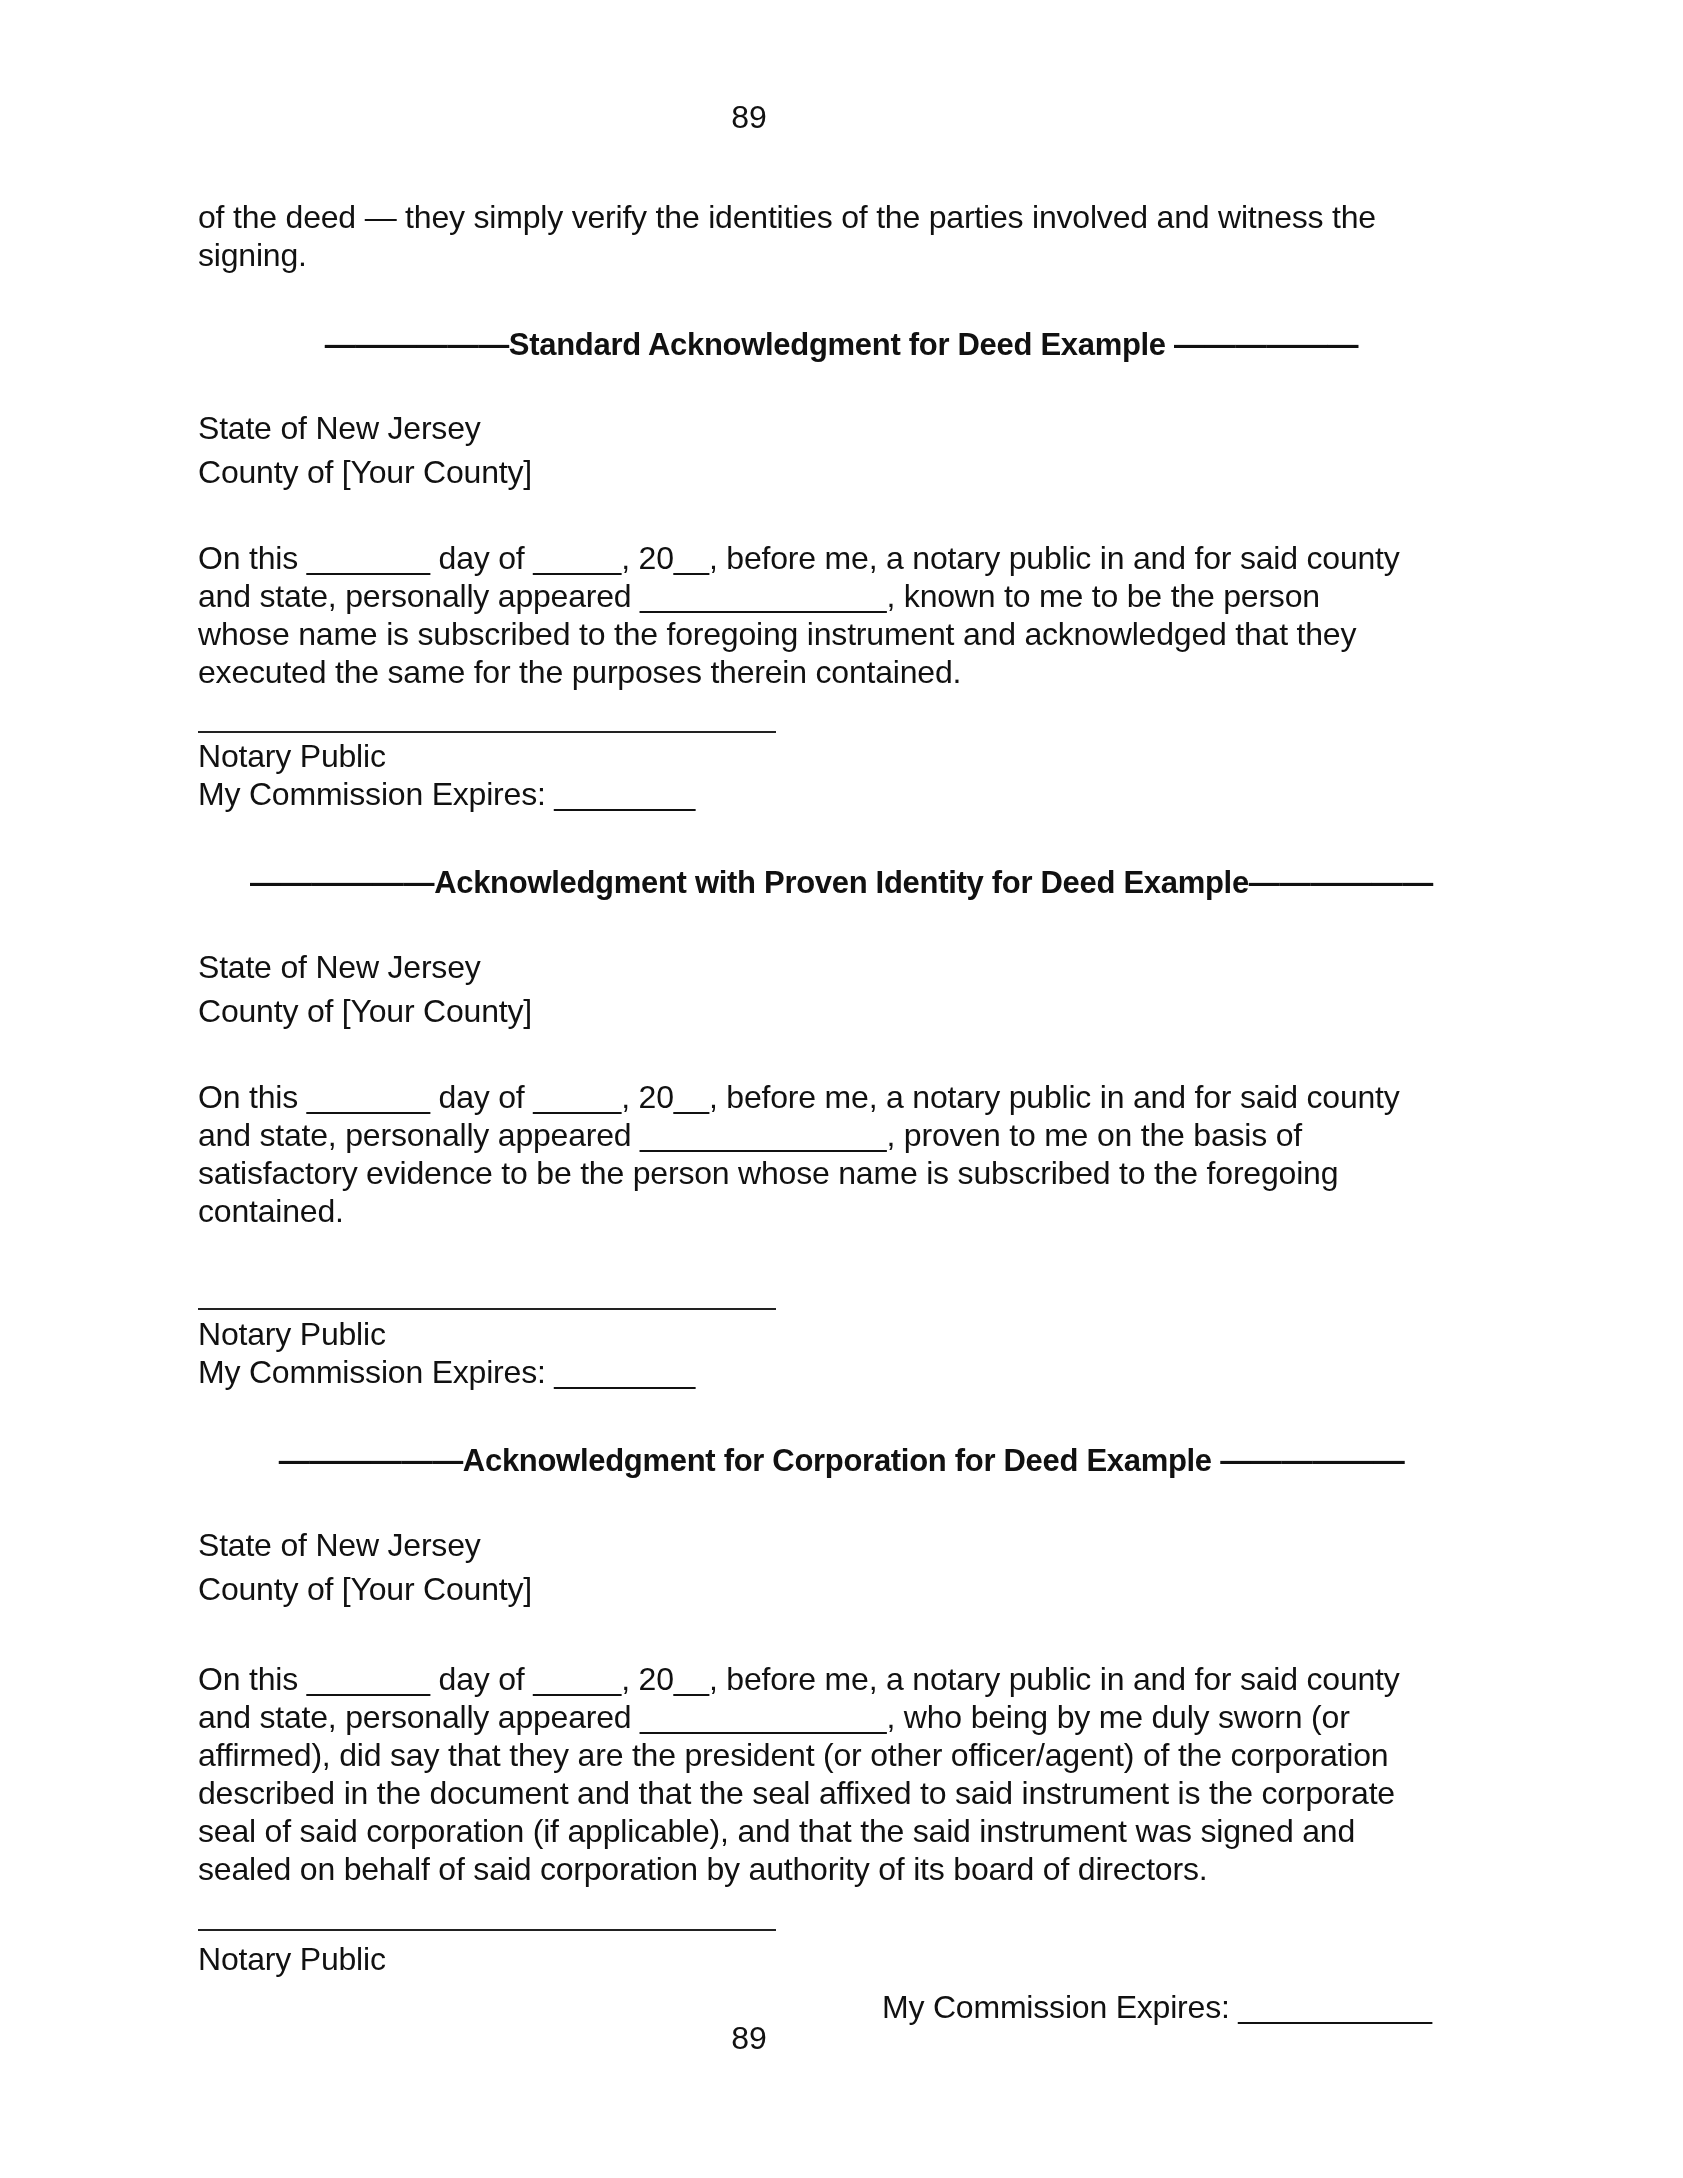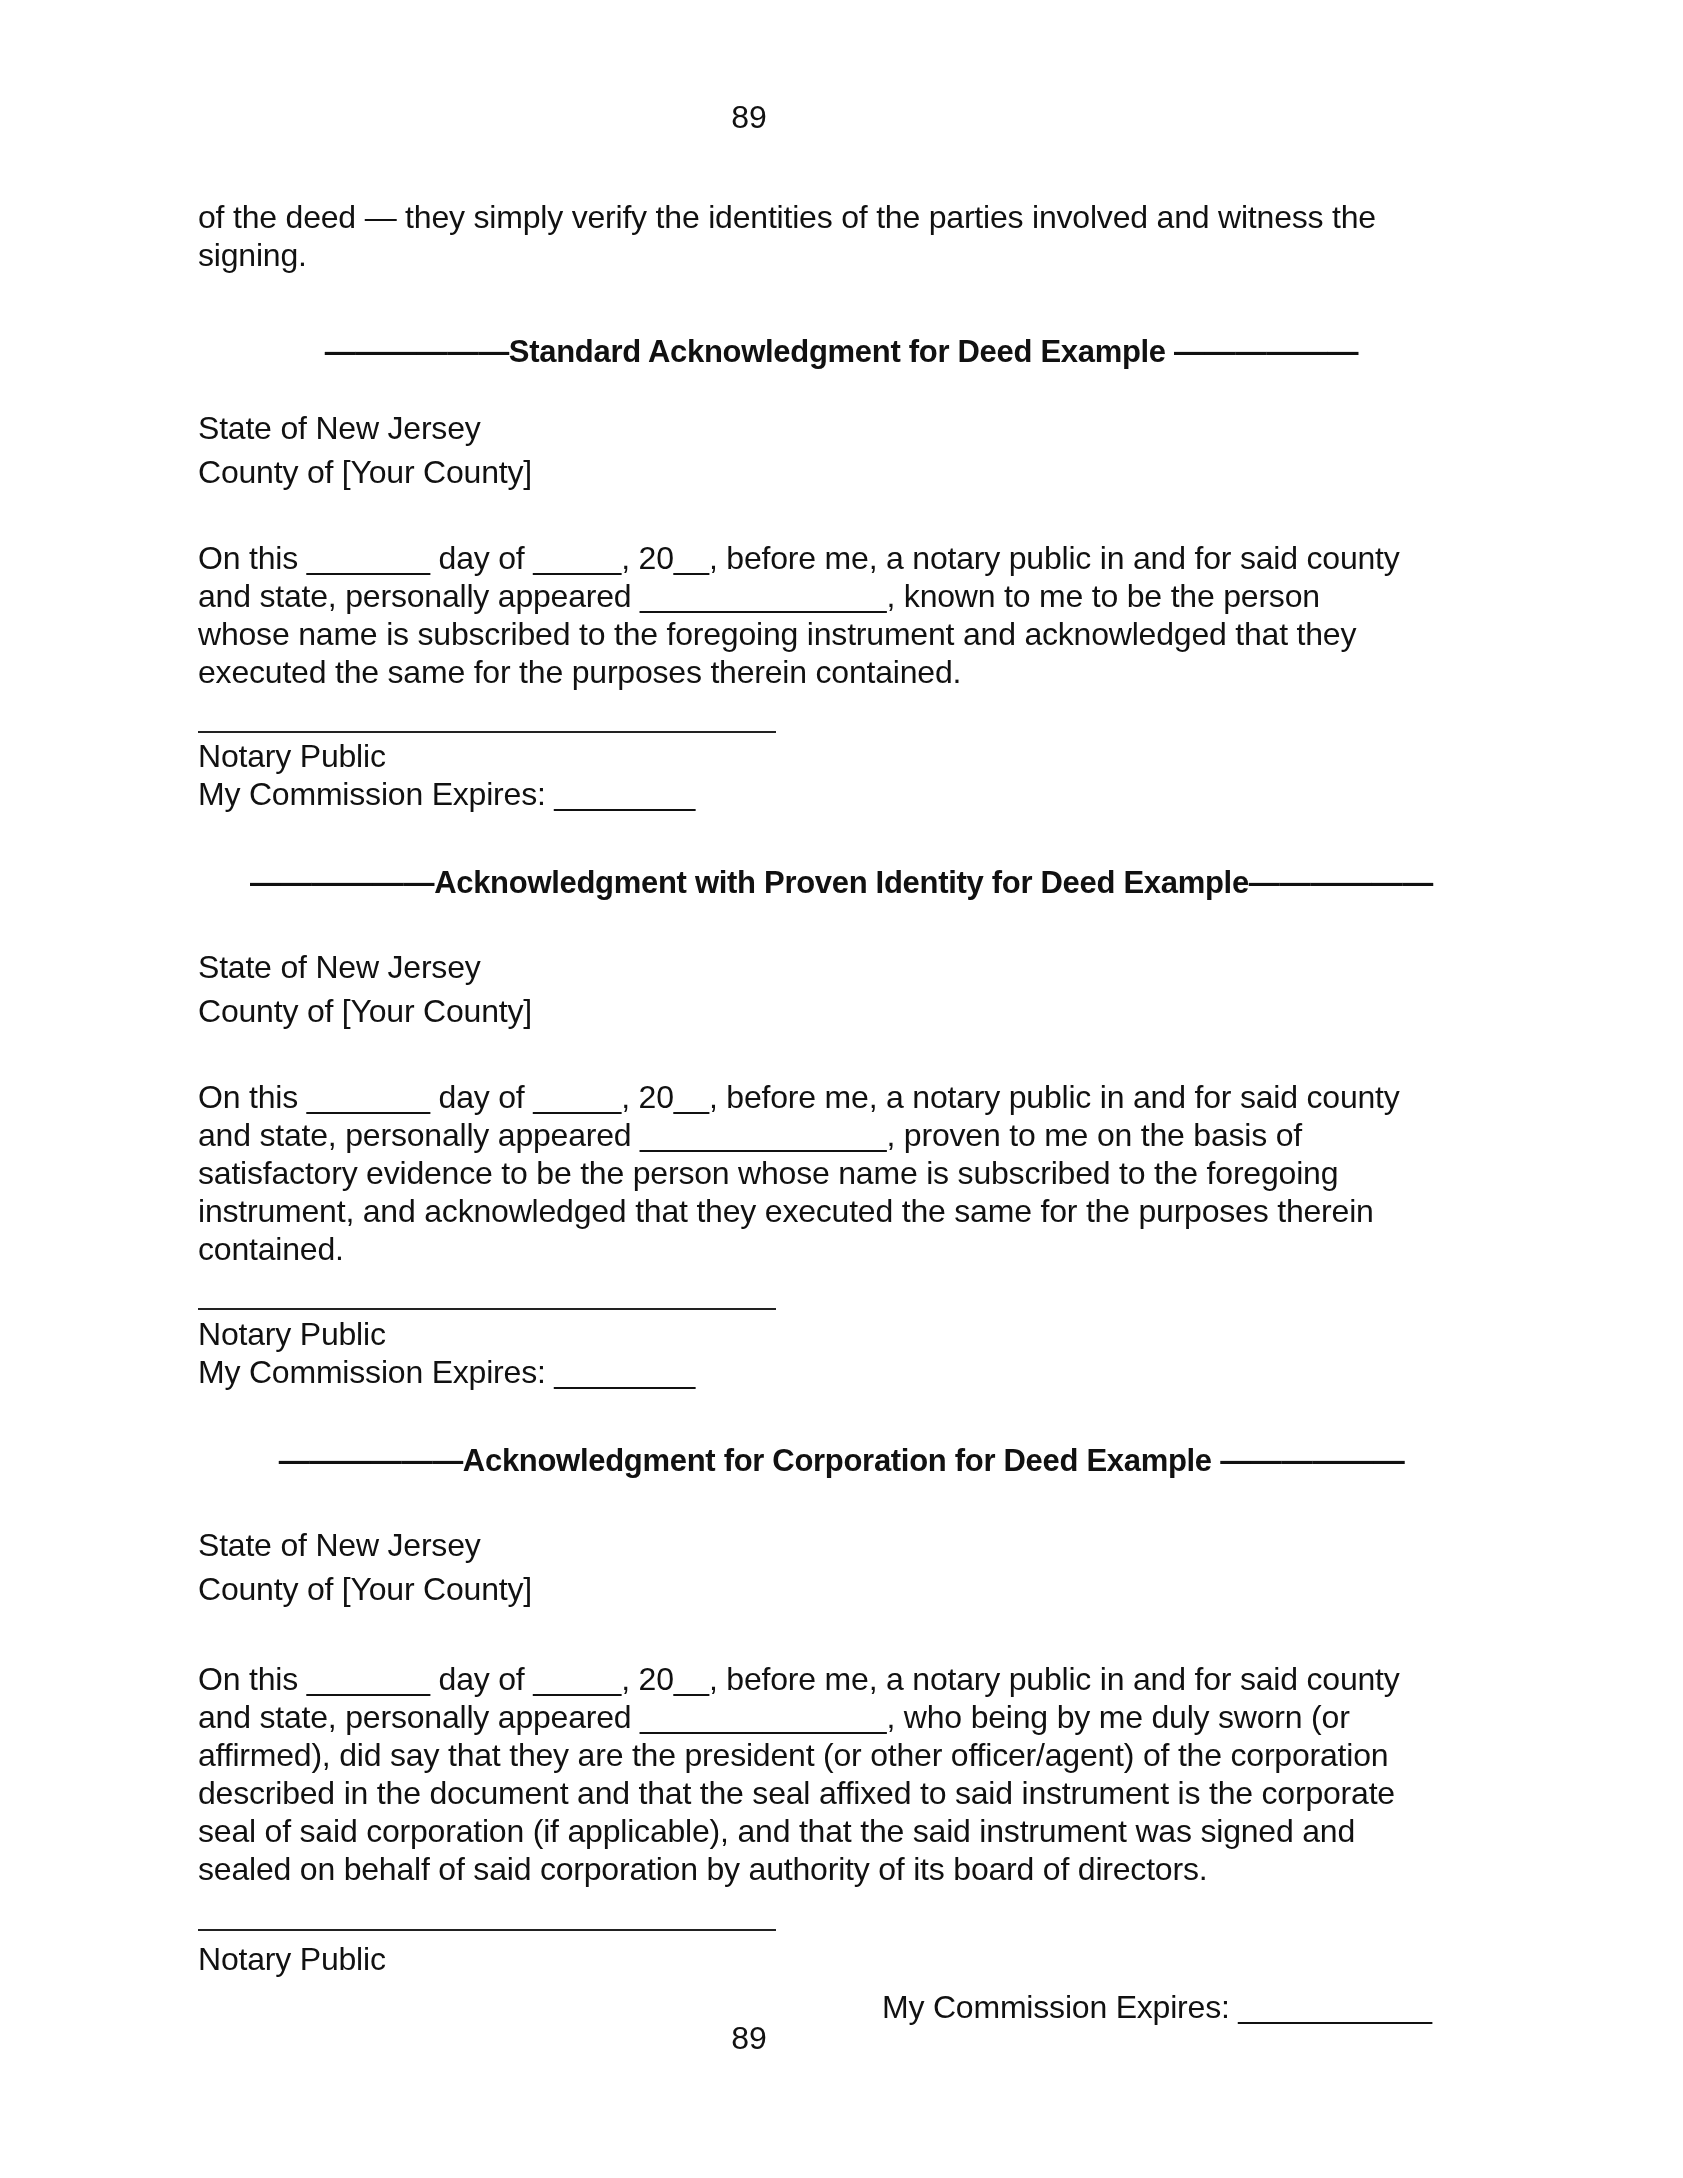--- a/index.html
+++ b/index.html
@@ -18,41 +18,40 @@
 </head>
 <body>
 
 <div class="abs page-num" style="top:99px;">89</div>
 
 <div class="para" style="top:198px;">
   <span class="line">of the deed — they simply verify the identities of the parties involved and witness the</span>
   <span class="line">signing.</span>
 </div>
 
-<div class="abs heading" style="top:334px;">——————Standard Acknowledgment for Deed Example ——————</div>
+<div class="abs heading" style="top:327px;">——————Standard Acknowledgment for Deed Example ——————</div>
 <div class="abs body-text left" style="top:409px;">State of New Jersey</div>
 <div class="abs body-text left" style="top:453px;">County of [Your County]</div>
 <div class="para" style="top:539px;">
   <span class="line"><span>On this _______ day of _____</span><b>, 20__,</b><span> before me, a notary public in and for said county</span></span>
   <span class="line">and state, personally appeared ______________, known to me to be the person</span>
   <span class="line">whose name is subscribed to the foregoing instrument and acknowledged that they</span>
   <span class="line">executed the same for the purposes therein contained.</span>
 </div>
 <div class="sigline" style="top:731px;"></div>
 <div class="abs body-text left" style="top:737px;">Notary Public</div>
 <div class="abs body-text left" style="top:775px;">My Commission Expires: ________</div>
 
 <div class="abs heading" style="top:865px;">——————Acknowledgment with Proven Identity for Deed Example——————</div>
 <div class="abs body-text left" style="top:948px;">State of New Jersey</div>
 <div class="abs body-text left" style="top:992px;">County of [Your County]</div>
 <div class="para" style="top:1078px;">
   <span class="line"><span>On this _______ day of _____</span><b>, 20__,</b><span> before me, a notary public in and for said county</span></span>
   <span class="line">and state, personally appeared ______________, proven to me on the basis of</span>
   <span class="line">satisfactory evidence to be the person whose name is subscribed to the foregoing</span>
-  <span class="line">instrument, and acknowledged that they executed the same for the purposes therein</span>
   <span class="line">contained.</span>
 </div>
 <div class="sigline" style="top:1308px;"></div>
 <div class="abs body-text left" style="top:1315px;">Notary Public</div>
 <div class="abs body-text left" style="top:1353px;">My Commission Expires: ________</div>
 
 <div class="abs heading" style="top:1443px;">——————Acknowledgment for Corporation for Deed Example ——————</div>
 <div class="abs body-text left" style="top:1526px;">State of New Jersey</div>
 <div class="abs body-text left" style="top:1570px;">County of [Your County]</div>
 <div class="para" style="top:1660px;">

